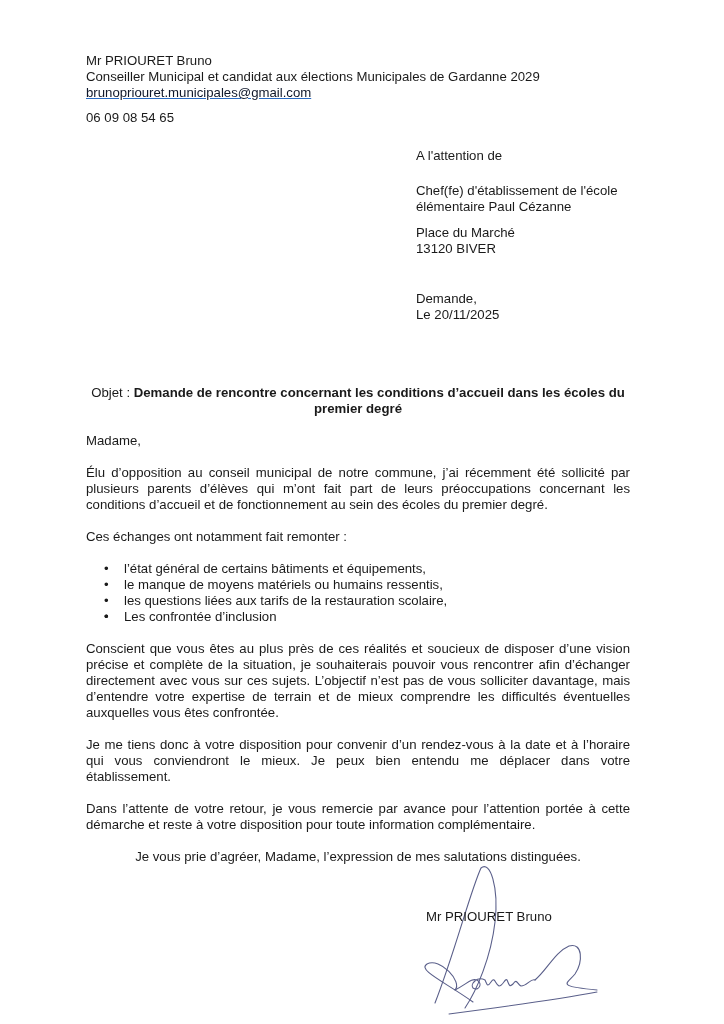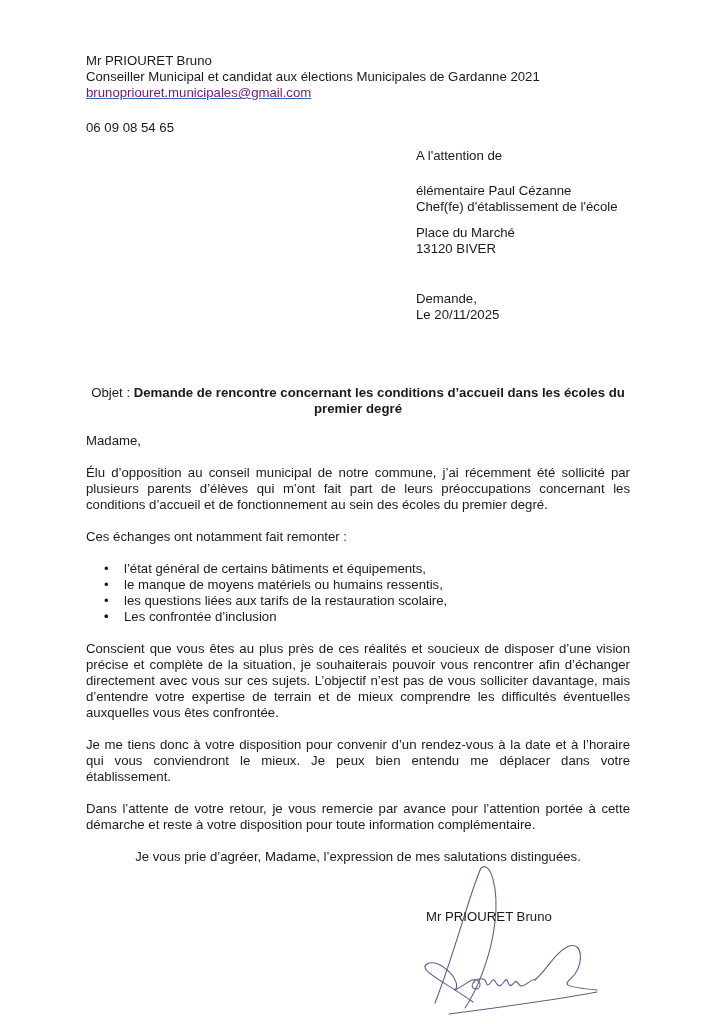--- a/index.html
+++ b/index.html
@@ -4,22 +4,22 @@
   <style>
     html, body { margin: 0; padding: 0; background: #ffffff; }
     body {
       width: 724px; height: 1024px; position: relative; overflow: hidden;
       font-family: "Liberation Sans", sans-serif; color: #1a1a1a;
       font-size: 13.2px; line-height: 16px;
     }
     .abs { position: absolute; }
     .sender { left: 86px; top: 53px; }
     .sender div { white-space: nowrap; }
-    .email { color: #701a75; text-decoration: underline; text-decoration-color: #2b6cc4; }
-    .phone { margin-top: 19px; }
+    .email { color: #0f172a; text-decoration: underline; text-decoration-color: #2b6cc4; }
+    .phone { margin-top: 9px; }
     .recipient { left: 416px; top: 148px; }
     .recipient .gap { height: 19px; }
     .recipient .gap2 { height: 10px; }
     .recipient .gap3 { height: 34px; }
     .body { left: 86px; top: 385px; width: 544px; }
     .subject-label { font-weight: normal; }
     .subject-bold { font-weight: bold; }
     .para { text-align: justify; margin: 0; }
     .para.last-left { text-align: center; }
     .gap-p { height: 16px; }
@@ -27,30 +27,30 @@
     ul.items li { position: relative; padding-left: 38px; line-height: 16px; }
     ul.items li .bullet { position: absolute; left: 18px; top: 0; }
     .closing-name { left: 426px; top: 909px; }
     .signature { left: 415px; top: 862px; width: 200px; height: 162px; }
   </style>
 </head>
 <body>
 
 <div class="abs sender">
   <div>Mr PRIOURET Bruno</div>
-  <div>Conseiller Municipal et candidat aux élections Municipales de Gardanne 2021</div>
+  <div>Conseiller Municipal et candidat aux élections Municipales de Gardanne 2029</div>
   <div><a class="email" href="mailto:brunopriouret.municipales@gmail.com">brunopriouret.municipales@gmail.com</a></div>
   <div class="phone">06 09 08 54 65</div>
 </div>
 
 <div class="abs recipient">
   <div>A l'attention de</div>
   <div class="gap"></div>
+  <div>Chef(fe) d'établissement de l'école</div>
   <div>élémentaire Paul Cézanne</div>
-  <div>Chef(fe) d'établissement de l'école</div>
   <div class="gap2"></div>
   <div>Place du Marché</div>
   <div>13120 BIVER</div>
   <div class="gap3"></div>
   <div>Demande,</div>
   <div>Le 20/11/2025</div>
 </div>
 
 <div class="abs body">
   <p class="para last-left"><span class="subject-label">Objet : </span><span class="subject-bold">Demande de rencontre concernant les conditions d’accueil dans les écoles du premier degré</span></p>

